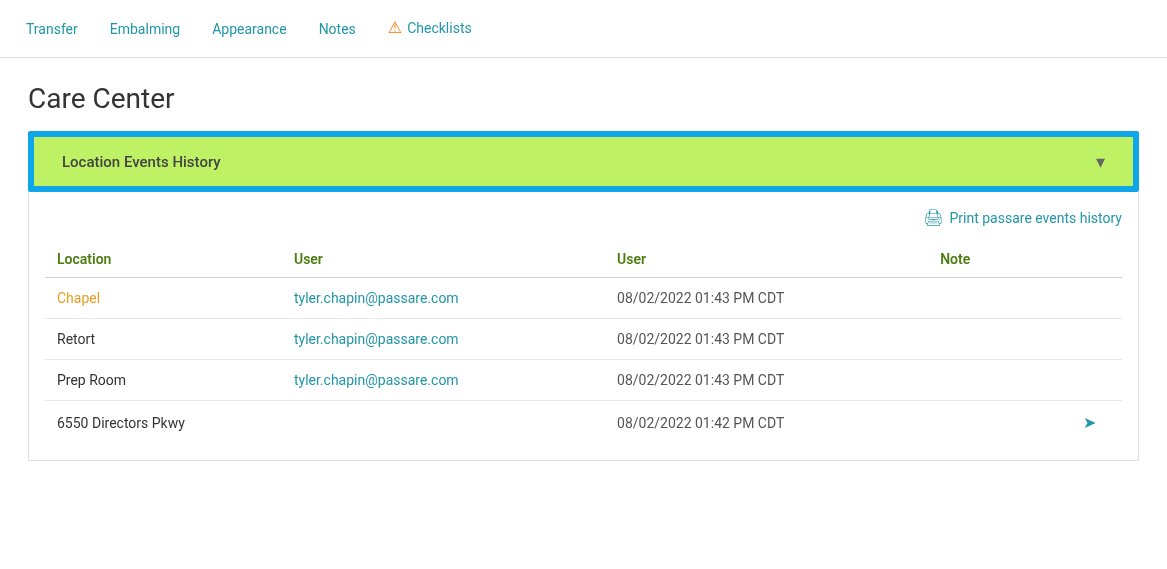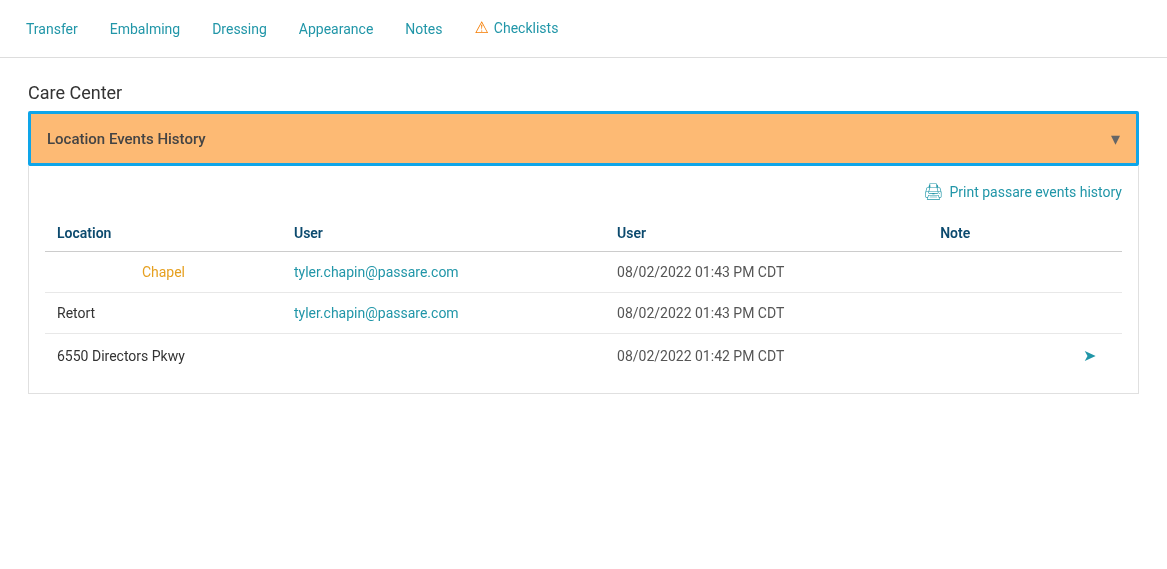--- a/index.html
+++ b/index.html
@@ -37,32 +37,32 @@
     }
     .alert-icon {
       color: #f57c00;
       font-size: 16px;
     }
     .main-content {
       padding: 24px 28px;
       background: #fff;
     }
     .page-title {
-      font-size: 18px;
+      font-size: 28px;
       font-weight: 400;
       color: #333;
-      margin-bottom: 8px;
+      margin-bottom: 16px;
     }
     .section-header {
       display: flex;
       align-items: center;
       justify-content: space-between;
-      background: #fdba74;
-      border: 3px solid #0ea5e9;
-      padding: 14px 16px;
+      background: #bef264;
+      border: 6px solid #0ea5e9;
+      padding: 14px 28px;
       cursor: pointer;
       border-radius: 2px;
     }
     .section-header-title {
       font-size: 15px;
       font-weight: 500;
       color: #444;
     }
     .chevron-icon {
       color: #666;
@@ -98,21 +98,21 @@
       border-collapse: collapse;
       font-size: 14px;
     }
     thead tr {
       border-bottom: 1px solid #ccc;
     }
     th {
       text-align: left;
       padding: 10px 12px;
       font-weight: 600;
-      color: #0c4a6e;
+      color: #4d7c0f;
       background: #fff;
     }
     td {
       padding: 12px 12px;
       border-bottom: 1px solid #e8e8e8;
       color: #333;
       vertical-align: middle;
     }
     td.location-link {
       color: #e6a020;
@@ -135,21 +135,20 @@
     .col-date { width: 30%; }
     .col-note { width: 12%; }
     .col-action { width: 6%; text-align: center; }
   </style>
 </head>
 <body>
 
 <nav class="tab-bar">
 <div class="tab-item"><span>Transfer</span></div>
     <div class="tab-item"><span>Embalming</span></div>
-    <div class="tab-item"><span>Dressing</span></div>
     <div class="tab-item"><span>Appearance</span></div>
     <div class="tab-item"><span>Notes</span></div>
     <div class="tab-item alert">
       <span class="alert-icon" style="color: rgb(245, 124, 0);">⚠</span>
       <span>Checklists</span>
     </div>
   </nav>
 
 <div class="main-content">
   <h1 class="page-title">Care Center</h1>
@@ -172,28 +171,35 @@
         <tr>
           <th class="col-location">Location</th>
           <th class="col-user">User</th>
           <th class="col-date">User</th>
           <th class="col-note">Note</th>
           <th class="col-action"></th>
         </tr>
       </thead>
       <tbody id="table-body">
           <tr>
-            <td class="location-link" style="color: rgb(230, 160, 32); text-align: center;">Chapel</td>
+            <td class="location-link" style="color: rgb(230, 160, 32);">Chapel</td>
             <td class="user-cell" style="color: rgb(33, 150, 168);">tyler.chapin@passare.com</td>
             <td class="date-cell">08/02/2022 01:43 PM CDT</td>
             <td></td>
             <td class="col-action" style="text-align: center;"></td>
           </tr>
           <tr>
             <td>Retort</td>
+            <td class="user-cell" style="color: rgb(33, 150, 168);">tyler.chapin@passare.com</td>
+            <td class="date-cell">08/02/2022 01:43 PM CDT</td>
+            <td></td>
+            <td class="col-action" style="text-align: center;"></td>
+          </tr>
+          <tr>
+            <td>Prep Room</td>
             <td class="user-cell" style="color: rgb(33, 150, 168);">tyler.chapin@passare.com</td>
             <td class="date-cell">08/02/2022 01:43 PM CDT</td>
             <td></td>
             <td class="col-action" style="text-align: center;"></td>
           </tr>
           <tr>
             <td>6550 Directors Pkwy</td>
             <td></td>
             <td class="date-cell">08/02/2022 01:42 PM CDT</td>
             <td></td>

